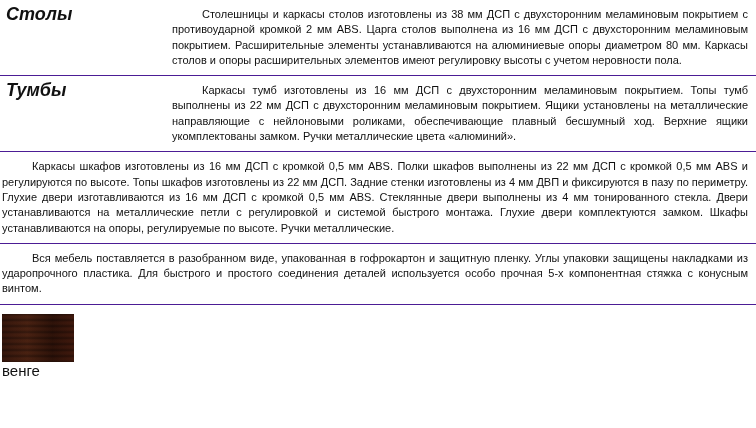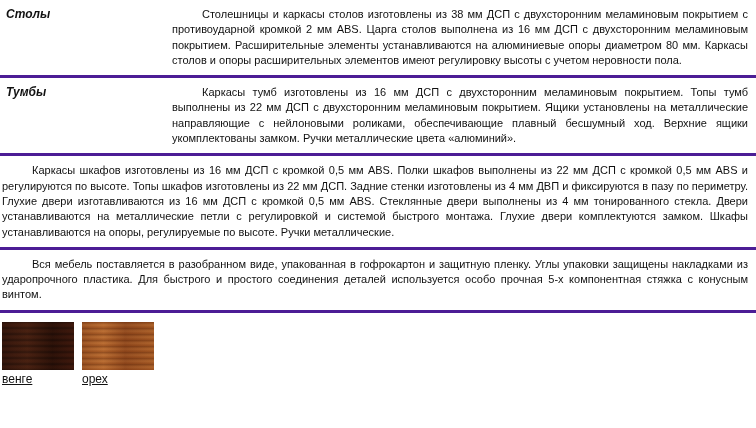--- a/index.html
+++ b/index.html
@@ -17,34 +17,34 @@
   }
   .sheet {
     position: relative;
     width: 756px;
     height: 428px;
     box-sizing: border-box;
   }
   .row {
     display: flex;
     align-items: flex-start;
-    border-top: 3px solid #4c1d95;
+    border-top: 1px solid #4c1d95;
     box-sizing: border-box;
   }
   .row.first {
     border-top: none;
   }
   .label-cell {
     width: 170px;
     min-width: 170px;
     box-sizing: border-box;
     padding: 7px 8px 6px 6px;
     font-style: italic;
     font-weight: bold;
-    font-size: 12px;
+    font-size: 18px;
     line-height: 15px;
     color: #111;
   }
   .text-cell {
     flex: 1;
     box-sizing: border-box;
     padding: 7px 8px 7px 2px;
     font-size: 11px;
     line-height: 15.3px;
     text-align: justify;
@@ -73,25 +73,24 @@
     background:
       repeating-linear-gradient(180deg, rgba(0,0,0,0.35) 0px, rgba(0,0,0,0.0) 2px, rgba(60,25,12,0.15) 4px, rgba(0,0,0,0.3) 6px),
       linear-gradient(90deg, #35160c 0%, #4a2212 35%, #2d1209 70%, #40190d 100%);
   }
   .swatch .chip.oreh {
     background:
       repeating-linear-gradient(180deg, rgba(90,40,14,0.45) 0px, rgba(255,210,150,0.10) 3px, rgba(120,55,20,0.35) 6px),
       linear-gradient(90deg, #9a4f1d 0%, #b8682c 30%, #8e4418 60%, #a85a22 100%);
   }
   .swatch .name {
-    font-size: 12px;
+    font-size: 15px;
     line-height: 12px;
     padding-top: 3px;
     color: #111;
-    text-decoration: underline;
   }
 </style>
 </head>
 <body>
 
 <div class="sheet">
 
   <div class="row first">
     <div class="label-cell">Столы</div>
     <div class="text-cell">Столешницы и каркасы столов изготовлены из 38 мм ДСП с двухсторонним меламиновым покрытием с противоударной кромкой 2 мм ABS. Царга столов выполнена из 16 мм ДСП с двухсторонним меламиновым покрытием. Расширительные элементы устанавливаются на алюминиевые опоры диаметром 80 мм. Каркасы столов и опоры расширительных элементов имеют регулировку высоты с учетом неровности пола.</div>
@@ -109,20 +108,16 @@
   <div class="row">
     <div class="text-cell">Вся мебель поставляется в разобранном виде, упакованная в гофрокартон и защитную пленку. Углы упаковки защищены накладками из ударопрочного пластика. Для быстрого и простого соединения деталей используется особо прочная 5-х компонентная стяжка с конусным винтом.</div>
   </div>
 
   <div class="row">
     <div class="swatch-cell">
       <div class="swatch">
         <span class="chip wenge"></span>
         <div class="name">венге</div>
       </div>
-      <div class="swatch">
-        <span class="chip oreh"></span>
-        <div class="name">орех</div>
-      </div>
     </div>
   </div>
 
 </div>
 
 </body></html>

